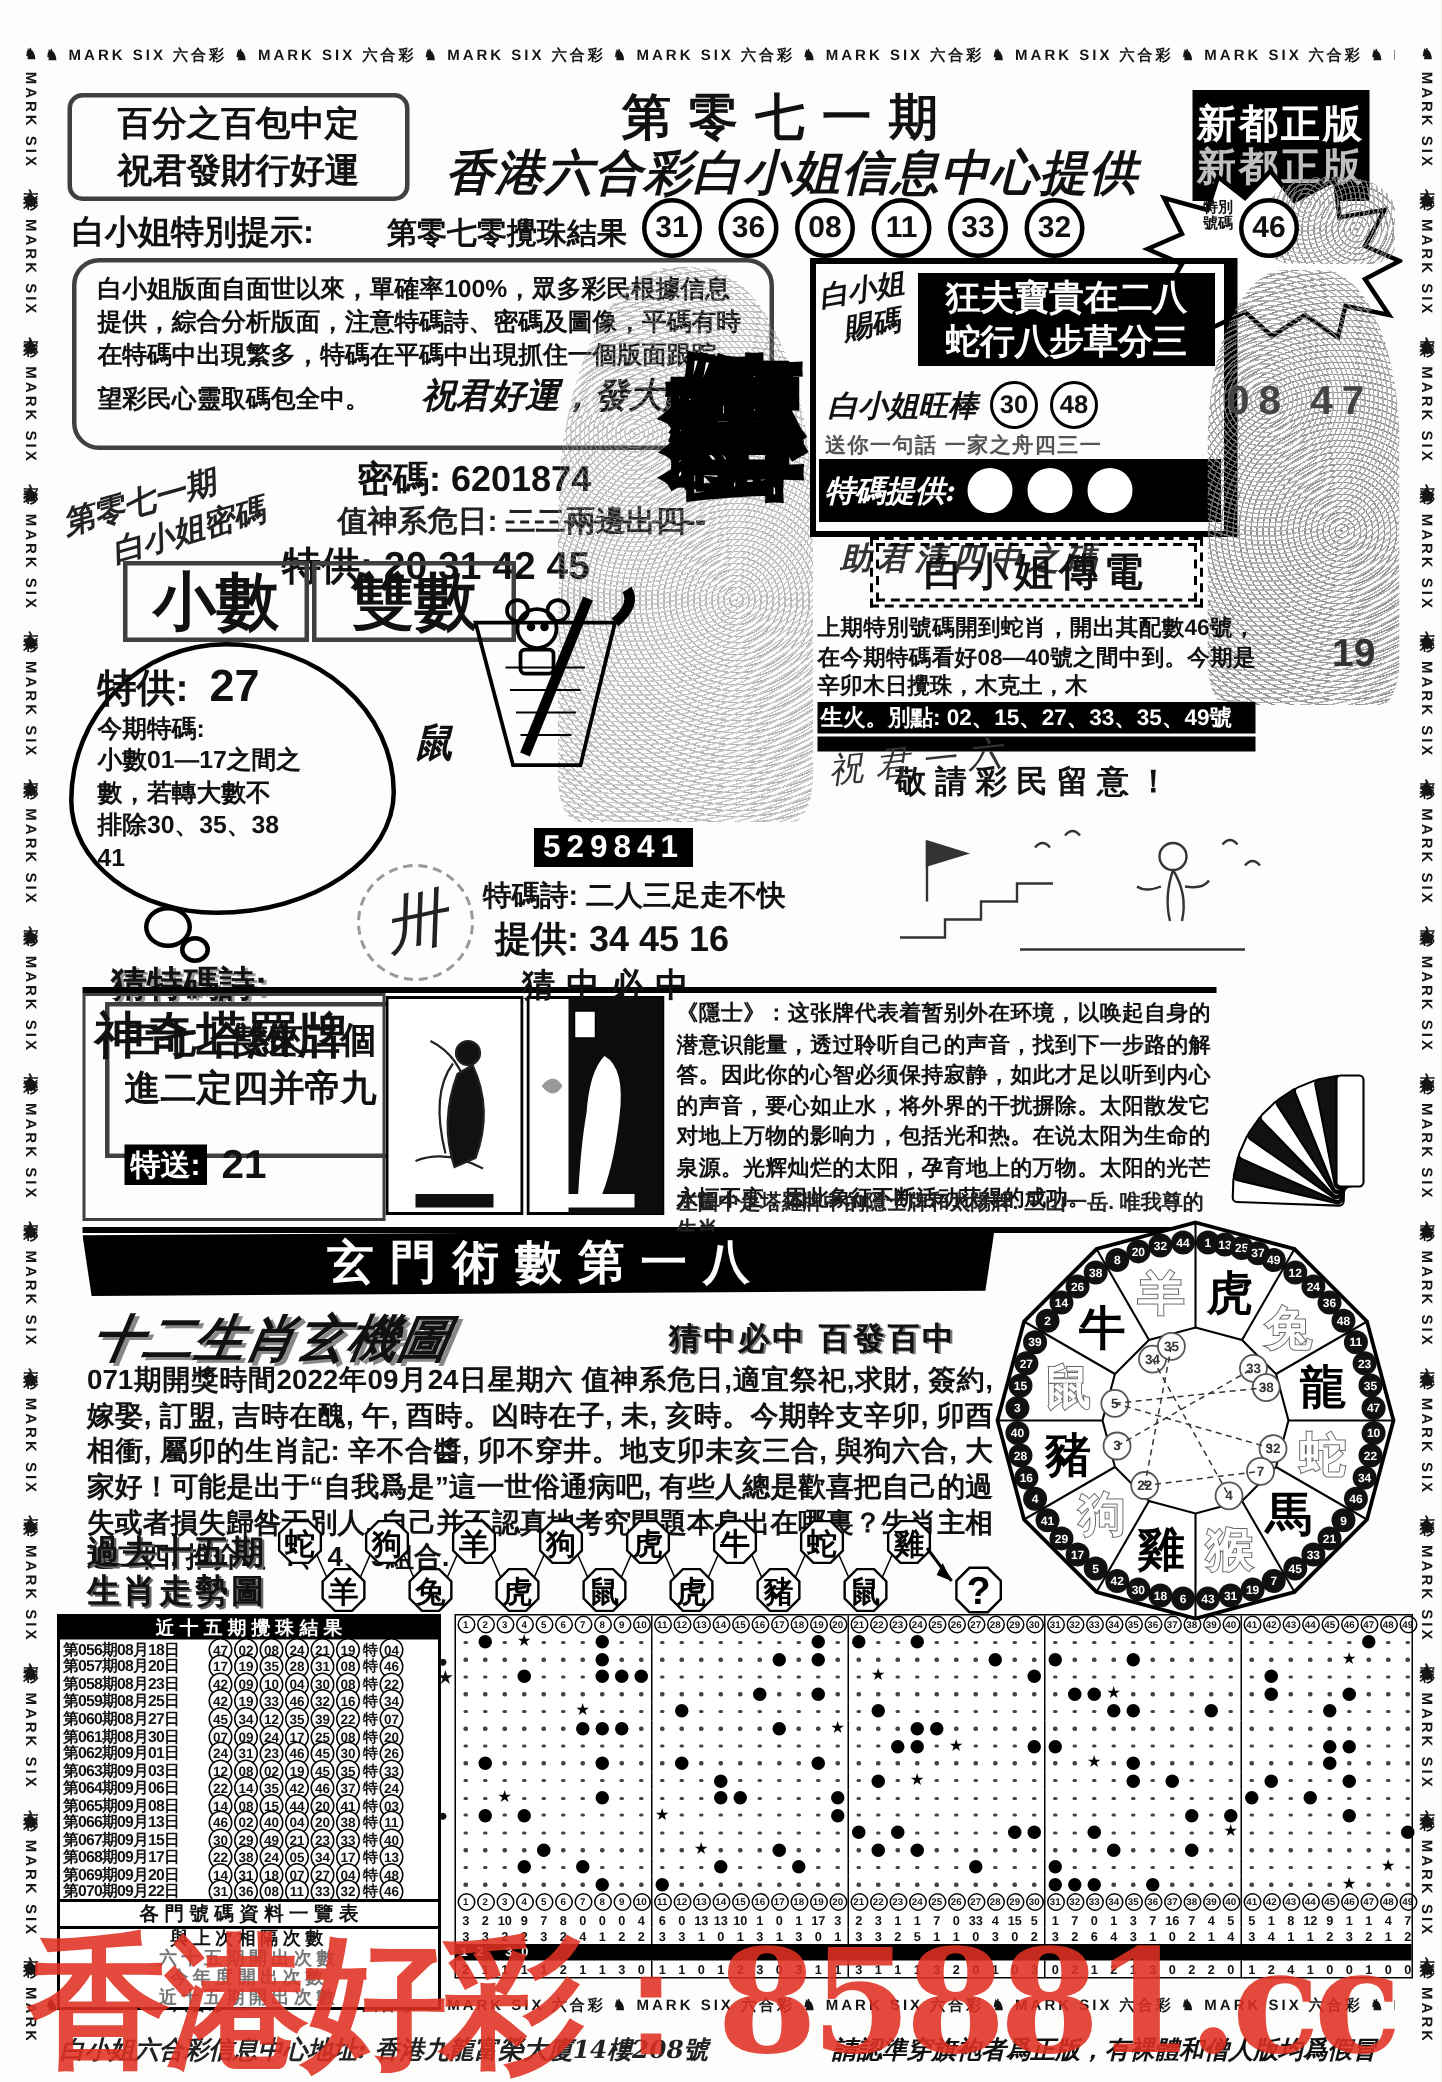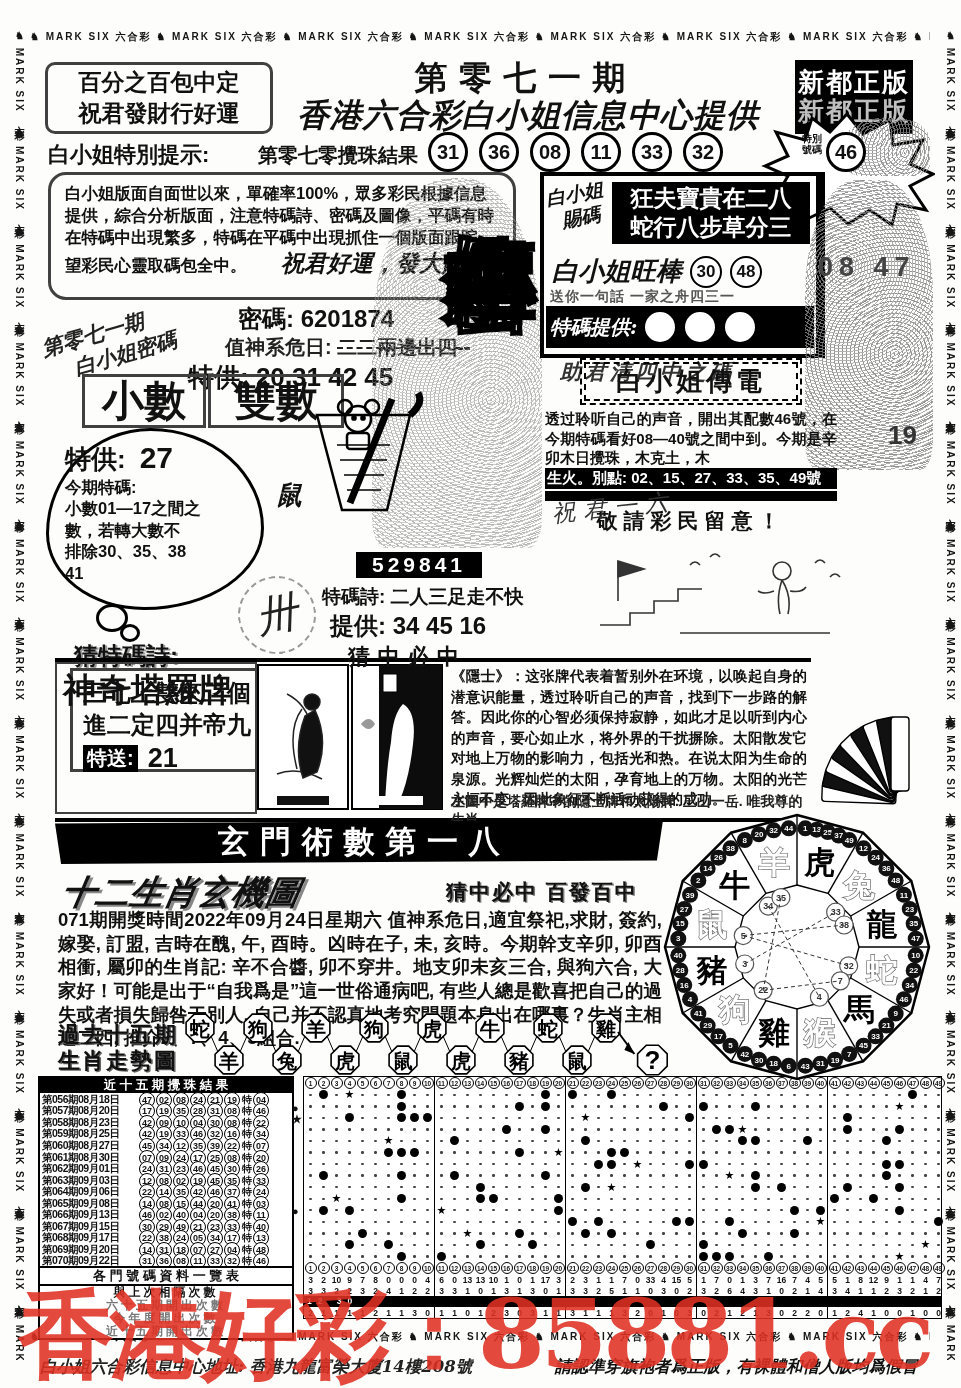--- a/index.html
+++ b/index.html
@@ -100,41 +100,41 @@
   <div class="abs" style="left:540px;top:172px;width:272px;height:178px;border:4px solid #000;border-right:9px solid #000;">
     <div class="abs hand b" style="left:4px;top:6px;width:62px;font-size:19px;transform:rotate(-10deg);line-height:1.25;">
       <div>白小姐</div>
         <div style="margin-left:12px;">賜碼</div>
     </div>
     <div class="abs inv b" style="left:68px;top:6px;width:198px;height:62px;display:flex;flex-direction:column;justify-content:center;align-items:center;font-size:23px;line-height:1.25;">
       <span>狂夫寶貴在二八</span>
         <span>蛇行八步草分三</span>
     </div>
     <div class="abs" style="left:8px;top:78px;display:flex;align-items:center;gap:8px;">
-      <span class="hand b" style="font-size:26px;">白小姐旺棒</span>
+      <span class="hand b" style="font-size:20px;">白小姐旺棒</span>
       <span class="smallcirc" style="width:28px;height:28px;font-size:17px;border-width:2px;">30</span>
       <span class="smallcirc" style="width:28px;height:28px;font-size:17px;border-width:2px;">48</span>
     </div>
     <div class="abs b" style="left:6px;top:112px;font-size:14px;color:#555;letter-spacing:1px;filter:blur(.4px);">送你一句話  一家之舟四三一</div>
     <div class="abs inv" style="left:2px;top:130px;width:264px;height:42px;display:flex;align-items:center;gap:6px;padding-left:4px;">
       <span class="b hand" style="font-size:20px;">特碼提供:</span>
       <span class="smallcirc" style="width:30px;height:30px;font-size:18px;border-width:2px;">05</span>
       <span class="smallcirc" style="width:30px;height:30px;font-size:18px;border-width:2px;">23</span>
       <span class="smallcirc" style="width:30px;height:30px;font-size:18px;border-width:2px;">16</span>
     </div>
   </div>
   <div class="abs b hand" style="left:560px;top:358px;font-size:21px;color:#333;letter-spacing:4px;filter:blur(.3px);">助君清四中之碼</div>
 
   <div class="abs speckle" style="left:805px;top:180px;width:128px;height:290px;border-radius:40% 40% 10% 10%;"></div>
   <div class="abs b" style="left:818px;top:252px;font-size:27px;color:#444;letter-spacing:6px;">08  47</div>
   <div class="abs" style="left:888px;top:420px;font-size:26px;font-weight:bold;color:#333;">19</div>
 
   <div class="abs" style="left:545px;top:362px;width:292px;">
     <div style="border:2px dashed #000;outline:2px dashed #000;outline-offset:2px;width:210px;margin:0 auto;text-align:center;font-size:26px;font-weight:bold;letter-spacing:4px;">白小姐傳電</div>
-    <div class="b" style="margin-top:8px;font-size:15px;line-height:1.3;text-align:justify;">透过聆听自己的声音，開出其配數46號，在今期特碼看好08—40號之間中到。今期是辛卯木日攪珠，木克土，木</div>
+    <div class="b" style="margin-top:8px;font-size:15px;line-height:1.3;text-align:justify;">上期特別號碼開到蛇肖，開出其配數46號，在今期特碼看好08—40號之間中到。今期是辛卯木日攪珠，木克土，木</div>
     <div class="b inv" style="font-size:15px;padding:1px 2px;">生火。別點: 02、15、27、33、35、49號</div>
     <div style="height:10px;background:#000;margin-top:2px;"></div>
     <div class="b" style="margin-top:6px;font-size:21px;letter-spacing:6px;text-align:center;font-family:'DejaVu Serif',serif;">敬請彩民留意！</div>
   </div>
   <div class="abs hand" style="left:552px;top:492px;font-size:23px;color:#333;transform:rotate(-6deg);letter-spacing:8px;">祝君一六</div>
 
   <svg class="abs" style="left:560px;top:505px;" width="290" height="145" viewBox="0 0 290 145">
     <g stroke="#333" fill="none" stroke-width="1.6">
       <path d="M40 120 h30 v-12 h24 v-12 h24 v-12 h24"></path>
       <line x1="58" y1="96" x2="58" y2="56"></line>
@@ -183,28 +183,28 @@
         <circle cx="71" cy="33" r="1.6" fill="#000"></circle>
       <rect x="55" y="48" width="22" height="16" rx="3"></rect>
     </g>
   </svg>
   <div class="abs b hand" style="left:276px;top:478px;font-size:26px;">鼠</div>
 
   <div class="abs b" style="left:74px;top:640px;font-size:24px;text-shadow:2px 1px 0 #999;">猜特碼詩:</div>
   <div class="abs box" style="left:70px;top:668px;width:238px;height:104px;padding:6px 10px;box-sizing:border-box;">
     <div class="b" style="font-size:24px;font-family:'DejaVu Serif',serif;">三七上雙來二個</div>
     <div class="b" style="font-size:24px;font-family:'DejaVu Serif',serif;">進二定四并帝九</div>
-    <div style="display:flex;align-items:center;gap:10px;margin-top:2px;text-align:center;">
+    <div style="display:flex;align-items:center;gap:10px;margin-top:20px;text-align:center;">
       <span class="inv b" style="font-size:20px;padding:0 4px;">特送:</span>
       <span class="b" style="font-size:27px;">21</span>
     </div>
   </div>
 
   <div class="abs hand" style="left:238px;top:576px;width:74px;height:74px;border:2px dashed #999;border-radius:50%;display:flex;align-items:center;justify-content:center;font-size:42px;transform:rotate(-12deg);color:#222;">卅</div>
-  <div class="abs inv b" style="left:356px;top:552px;width:126px;height:26px;display:flex;align-items:center;justify-content:center;font-size:21px;letter-spacing:4px;">529841</div>
+  <div class="abs inv b" style="left:356px;top:552px;width:106px;height:26px;display:flex;align-items:center;justify-content:center;font-size:21px;letter-spacing:4px;">529841</div>
   <div class="abs b" style="left:322px;top:584px;font-size:19px;z-index:3;">
     <span>特碼詩:</span> <span style="font-family:'DejaVu Serif',serif;">二人三足走不快</span>
   </div>
   <div class="abs b" style="left:330px;top:610px;font-size:24px;z-index:3;">
     <span>提供:</span> <span>34 45 16</span>
   </div>
   <div class="abs b" style="left:348px;top:642px;font-size:22px;font-family:'DejaVu Serif',serif;z-index:3;">猜 中 必 中</div>
 
   <div class="abs" style="left:55px;top:658px;width:756px;height:156px;border-top:4px solid #000;border-bottom:4px solid #000;">
     <div class="abs box" style="left:0;top:0;width:198px;height:148px;border-width:2px;">

